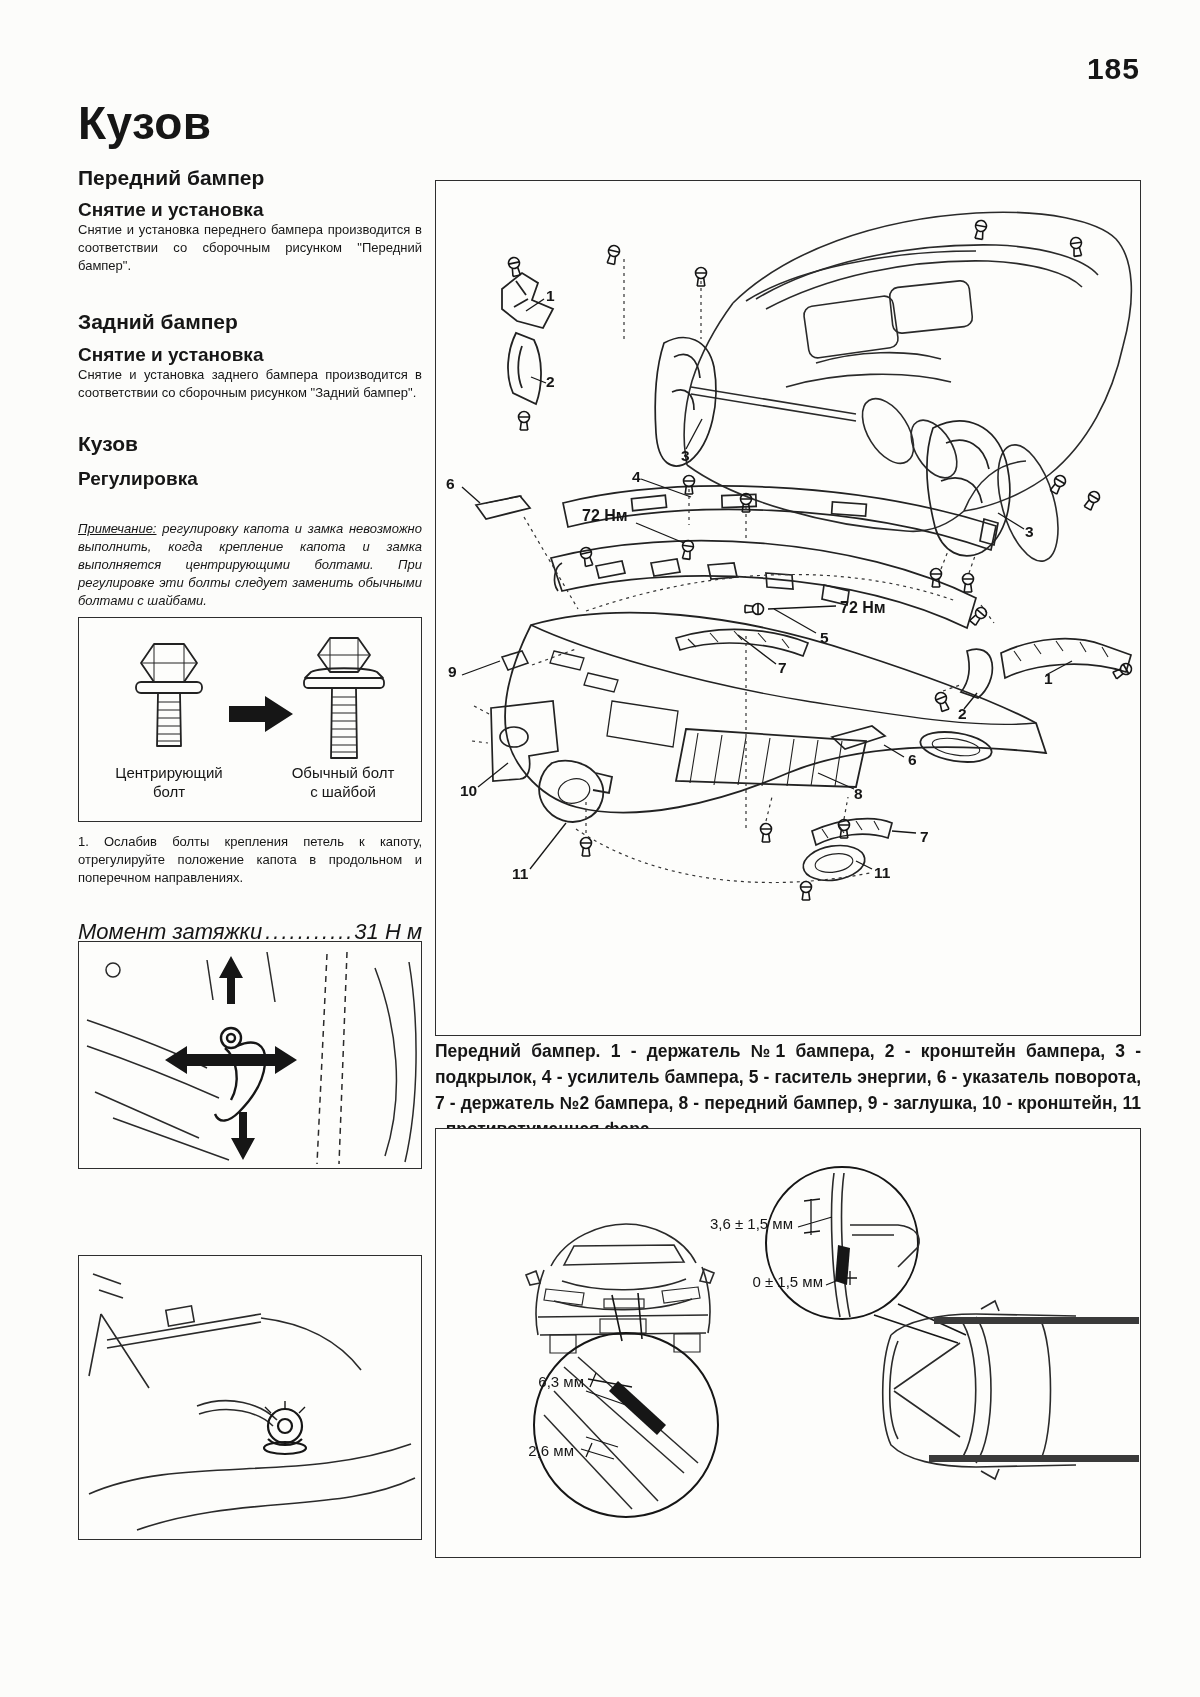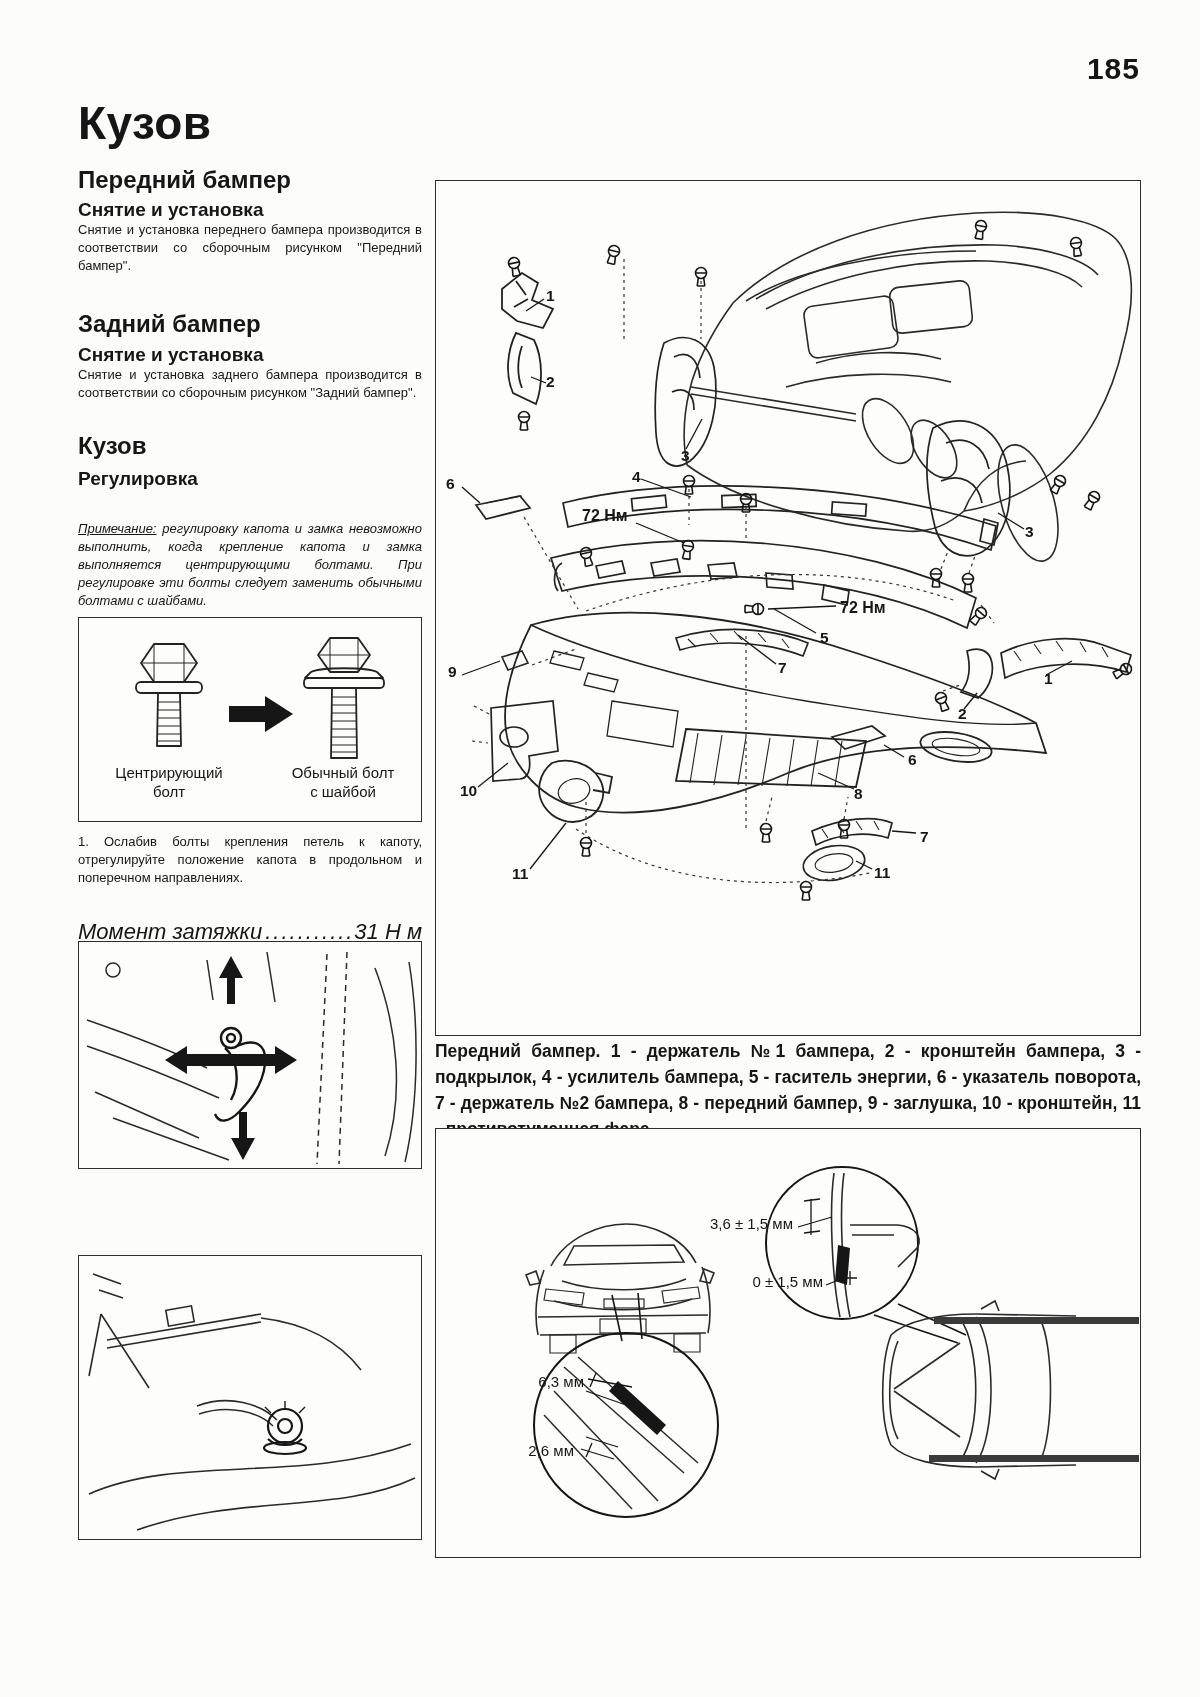--- a/index.html
+++ b/index.html
@@ -5,21 +5,21 @@
   html,body{margin:0;padding:0;background:#9a9a9a;}
   .page{
     position:relative;width:1200px;height:1697px;margin:0 auto;
     background:#fcfcfa;color:#161616;
     font-family:"Liberation Sans","DejaVu Sans",sans-serif;
     overflow:hidden;
   }
   .abs{position:absolute;}
   .pageno{left:990px;top:52px;width:150px;text-align:right;font-size:30px;font-weight:bold;letter-spacing:1px;}
   .doc-title{left:78px;top:96px;font-size:46px;font-weight:bold;letter-spacing:0.5px;}
-  .h2{left:78px;font-size:24px;font-weight:bold;}
+  .h2{left:78px;font-size:21px;font-weight:bold;}
   .h3{left:78px;font-size:19px;font-weight:bold;}
   .para{left:78px;width:344px;font-size:13px;line-height:18px;text-align:justify;}
   .note{font-style:italic;}
   .note .nlabel{text-decoration:underline;}
   .torqline{left:78px;width:344px;font-size:22px;font-style:italic;display:flex;align-items:flex-end;}
   .torqline .dots{flex:1;overflow:hidden;white-space:nowrap;padding:0 3px;letter-spacing:2px;}
   .figbox{border:1.6px solid #2e2e2e;background:#fdfdfb;box-sizing:border-box;}
   .cap{left:435px;width:706px;font-size:17.5px;font-weight:bold;line-height:26px;text-align:justify;}
   svg{display:block;}
   svg text{font-family:"Liberation Sans","DejaVu Sans",sans-serif;fill:#161616;}

